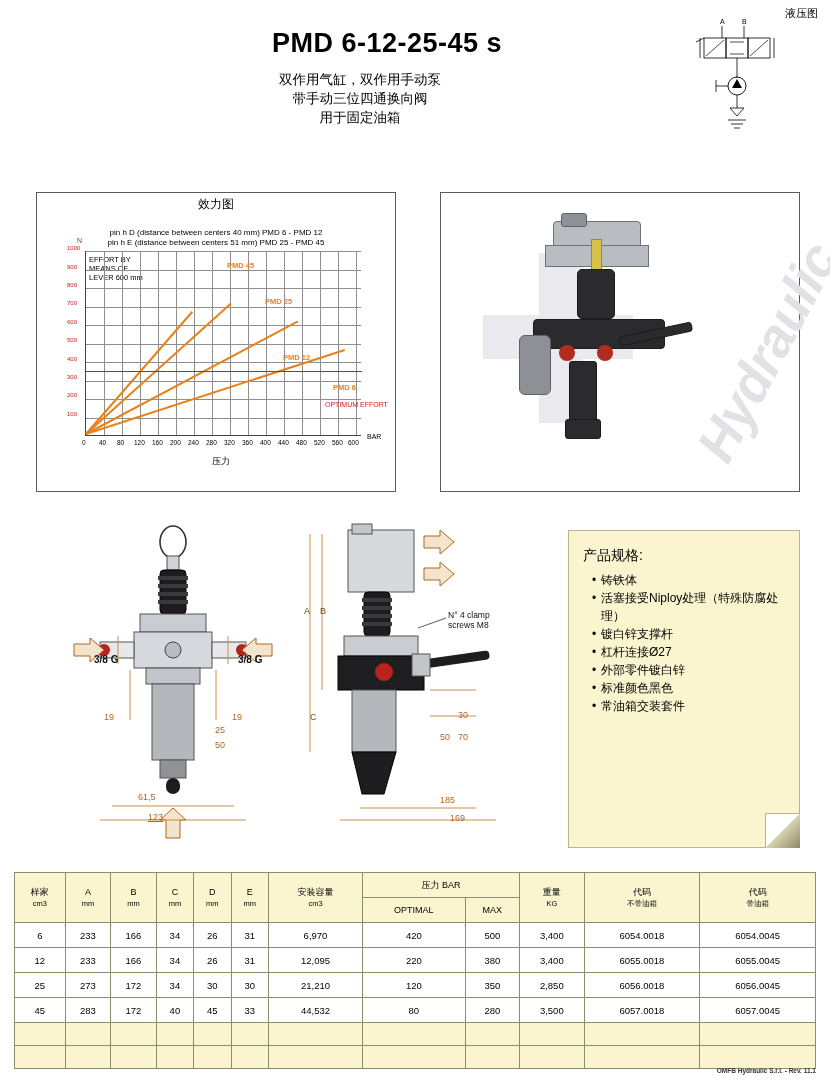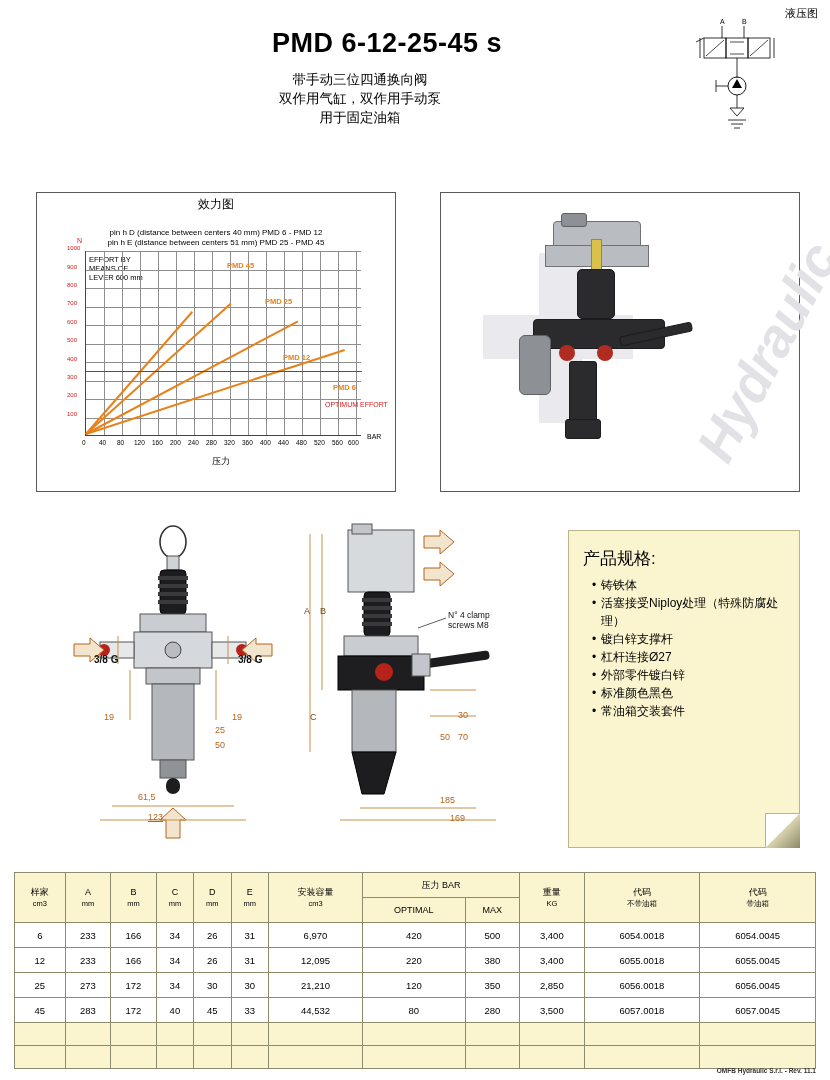--- a/index.html
+++ b/index.html
@@ -241,21 +241,21 @@
     left: 568px;
     top: 530px;
     width: 232px;
     height: 318px;
     background: #fbf5cf;
     border: 1px solid #b9b489;
     box-sizing: border-box;
     padding: 16px 14px;
   }
   #spec-note .sp-title {
-    font-size: 17px;
+    font-size: 14px;
     margin-bottom: 6px;
   }
   #spec-note ul {
     margin: 0;
     padding-left: 10px;
     list-style: none;
   }
   #spec-note li {
     font-size: 12px;
     line-height: 18px;
@@ -319,22 +319,22 @@
     font-weight: bold;
   }
 </style>
 </head>
 <body>
 
 <div class="page">
 
   <div class="doc-title">PMD 6-12-25-45 s</div>
   <div class="subtitle-block">
+    <div>双作用气缸，双作用手动泵</div>
     <div>带手动三位四通换向阀</div>
-    <div>双作用气缸，双作用手动泵</div>
     <div>用于固定油箱</div>
   </div>
   <div class="schematic-label">液压图</div>
 
   <svg class="schematic" viewBox="0 0 110 135">
     <text x="30" y="8" font-size="7" font-family="Liberation Sans">A</text>
     <text x="52" y="8" font-size="7" font-family="Liberation Sans">B</text>
     <line x1="32" y1="10" x2="32" y2="22" stroke="#000" stroke-width="0.8"></line>
     <line x1="54" y1="10" x2="54" y2="22" stroke="#000" stroke-width="0.8"></line>
     <rect x="14" y="22" width="22" height="20" fill="none" stroke="#000" stroke-width="0.8"></rect>

